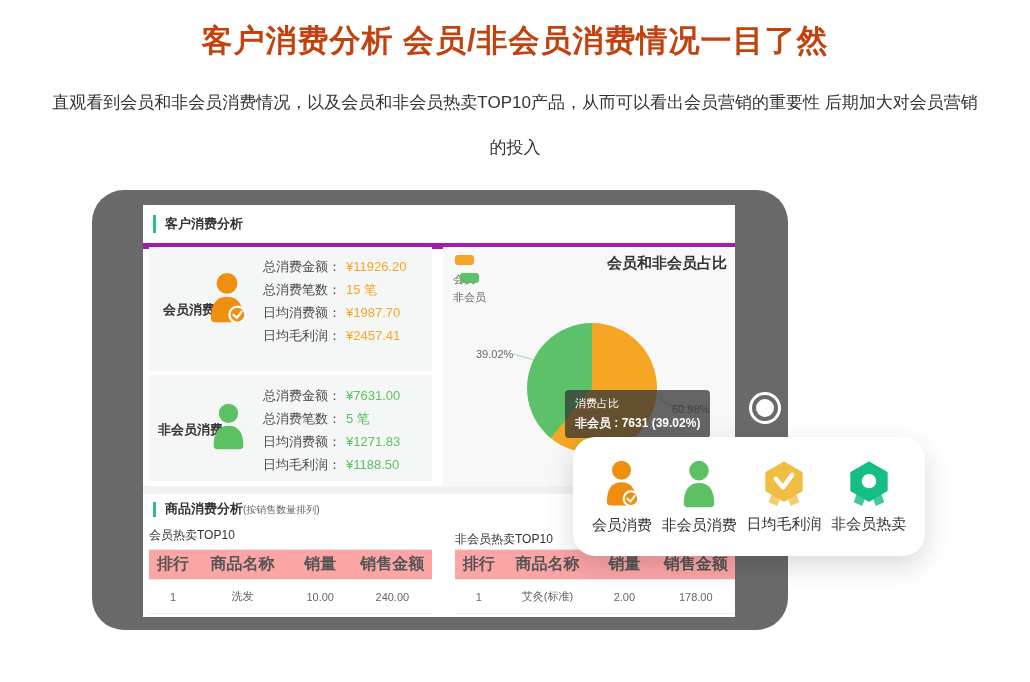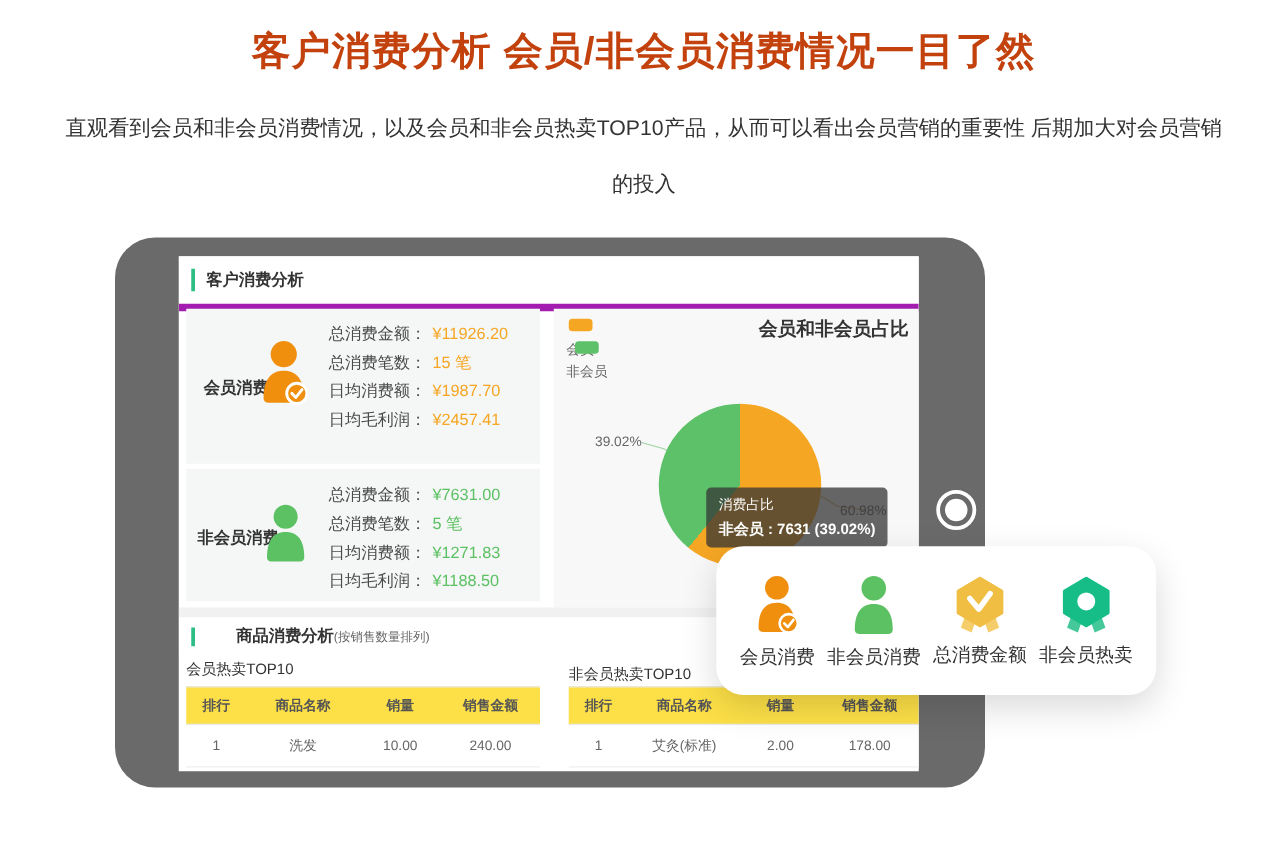--- a/index.html
+++ b/index.html
@@ -57,31 +57,31 @@
   .pct-right{left:229px;top:156px;}
   .connectors{position:absolute;left:0;top:0;}
   .chart-tooltip{position:absolute;left:122px;top:143px;background:rgba(52,52,52,.75);border-radius:4px;
     padding:6px 10px;color:#fff;z-index:5;white-space:nowrap;}
   .tooltip-title{font-size:11px;margin-bottom:4px;}
   .tooltip-line{font-size:12px;font-weight:700;}
   
   .section-divider{position:absolute;left:0;top:281px;width:100%;height:8px;background:#f1f1f1;}
   .product-header{position:absolute;left:0;top:289px;width:100%;height:30px;background:#fff;}
   .product-header .accent{left:10px;top:8px;height:15px;}
-  .ph-title{position:absolute;left:22px;top:0;line-height:30px;font-size:13px;font-weight:700;color:#333;margin-left:24px;}
+  .ph-title{position:absolute;left:22px;top:0;line-height:30px;font-size:13px;font-weight:700;color:#333;}
   .ph-note{font-size:10px;font-weight:400;color:#666;}
   .subtable-title{position:absolute;font-size:12px;color:#333;}
   .st-left{left:6px;top:322px;}
   .st-right{left:312px;top:326px;}
   .table{position:absolute;top:344px;}
   .table.left{left:6px;width:283px;}
   .table.right{left:312px;width:280px;}
   .trow{display:grid;grid-template-columns:17% 32% 23% 28%;align-items:center;text-align:center;}
-  .thead{height:29px;background:#fde047;border-top:1px solid #e9e9e9;border-bottom:1px solid #e9e9e9;
-    font-size:11px;font-weight:700;color:#555;}
+  .thead{height:29px;background:#fca5a5;border-top:1px solid #e9e9e9;border-bottom:1px solid #e9e9e9;
+    font-size:16px;font-weight:700;color:#555;}
   .tdata{height:33px;font-size:11px;color:#666;background:#fff;border-bottom:1px solid #efefef;}
   
   .feature-card{position:absolute;left:573px;top:437px;width:352px;height:119px;background:#fff;border-radius:22px;
     box-shadow:0 10px 28px rgba(0,0,0,.15);z-index:50;display:flex;align-items:center;justify-content:space-around;
     padding:0 14px;box-sizing:border-box;}
   .feature-item{display:flex;flex-direction:column;align-items:center;gap:7px;cursor:pointer;}
   .feature-label{font-size:15px;color:#333;white-space:nowrap;}
 </style>
 </head>
 <body>
@@ -215,21 +215,21 @@
     </svg>
     <span class="feature-label">非会员消费</span>
   </div>
   <div class="feature-item">
     <svg viewBox="0 0 48 50" width="46" height="48">
       <path d="M13 30 L22 34 L17 48 L8 44 Z" fill="#F5CD6B"></path>
       <path d="M35 30 L26 34 L31 48 L40 44 Z" fill="#F5CD6B"></path>
       <path d="M24 3 L42 13.5 L42 31.5 L24 42 L6 31.5 L6 13.5 Z" fill="#F0BE43" stroke="#F0BE43" stroke-width="3" stroke-linejoin="round"></path>
       <path d="M15.5 19.5 L23 28.5 L32.5 15.5" fill="none" stroke="#fff" stroke-width="4.6" stroke-linecap="round" stroke-linejoin="round"></path>
     </svg>
-    <span class="feature-label">总消费金额</span>
+    <span class="feature-label">日均毛利润</span>
   </div>
   <div class="feature-item">
     <svg viewBox="0 0 48 50" width="46" height="48">
       <path d="M13 30 L22 34 L17 48 L8 44 Z" fill="#45C99B"></path>
       <path d="M35 30 L26 34 L31 48 L40 44 Z" fill="#45C99B"></path>
       <path d="M24 3 L42 13.5 L42 31.5 L24 42 L6 31.5 L6 13.5 Z" fill="#16BD87" stroke="#16BD87" stroke-width="3" stroke-linejoin="round"></path>
       <circle cx="24" cy="22" r="7.5" fill="#fff"></circle>
     </svg>
     <span class="feature-label">非会员热卖</span>
   </div>

